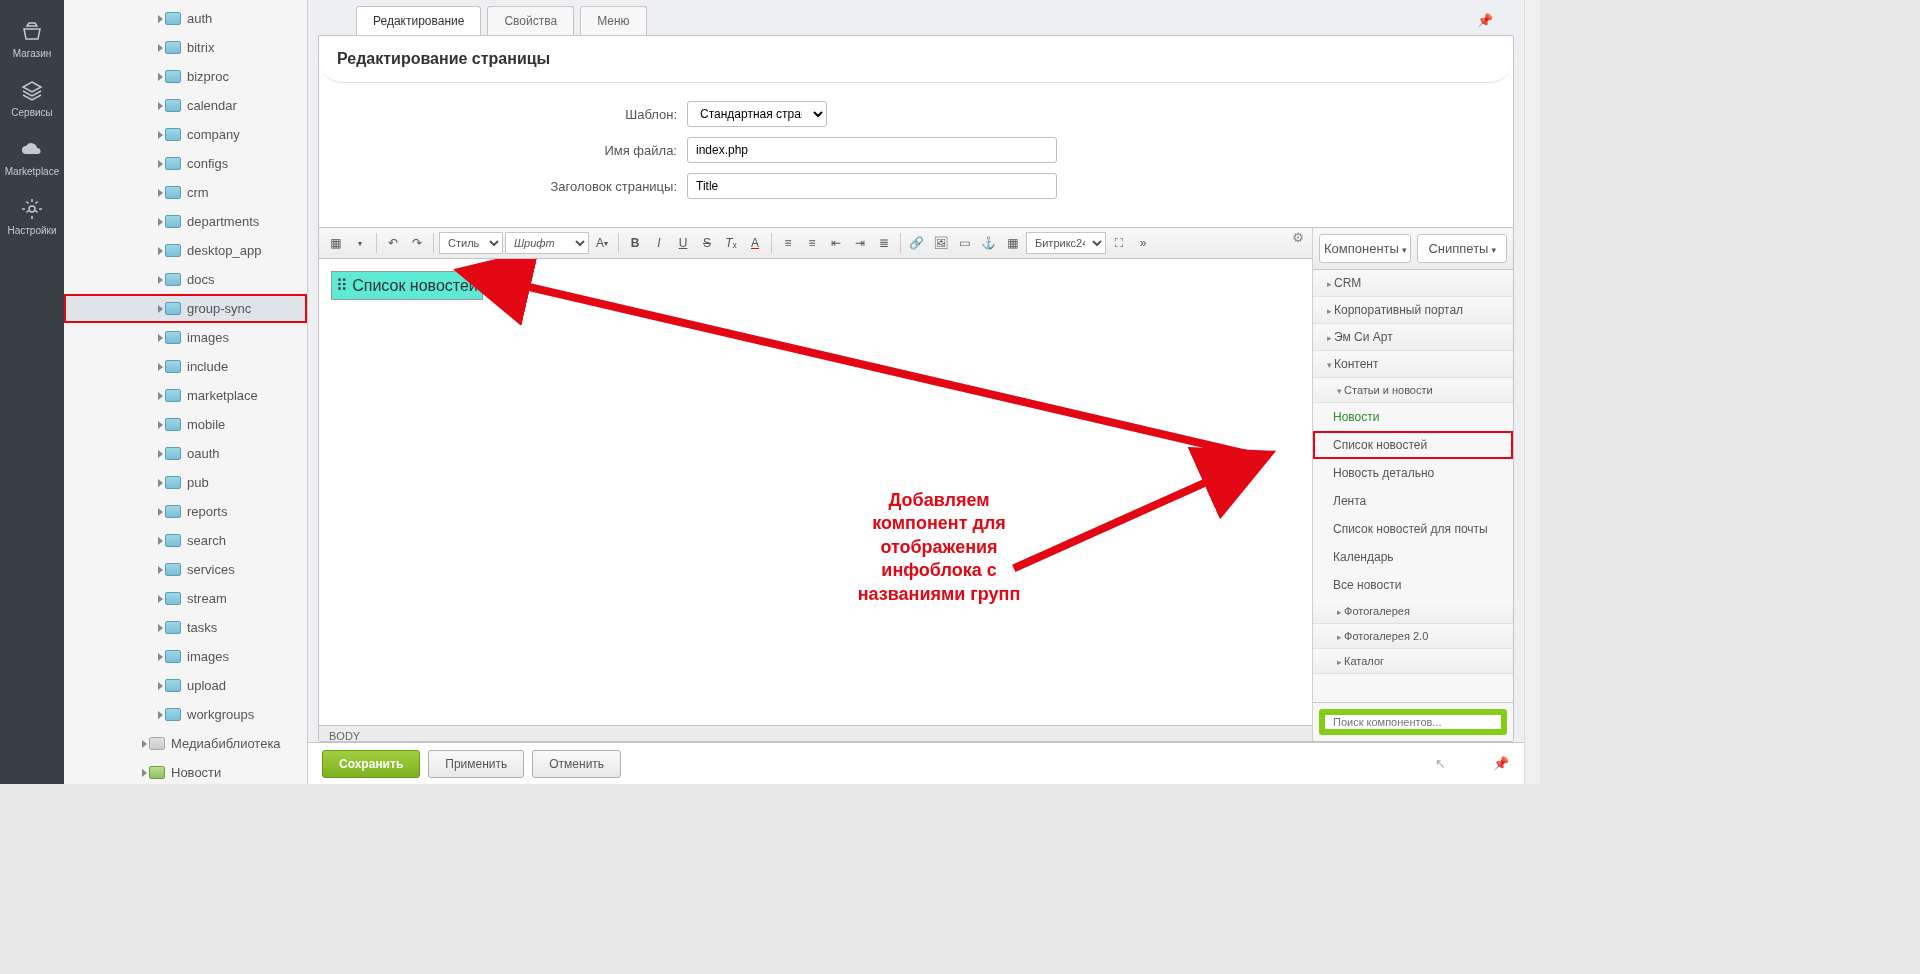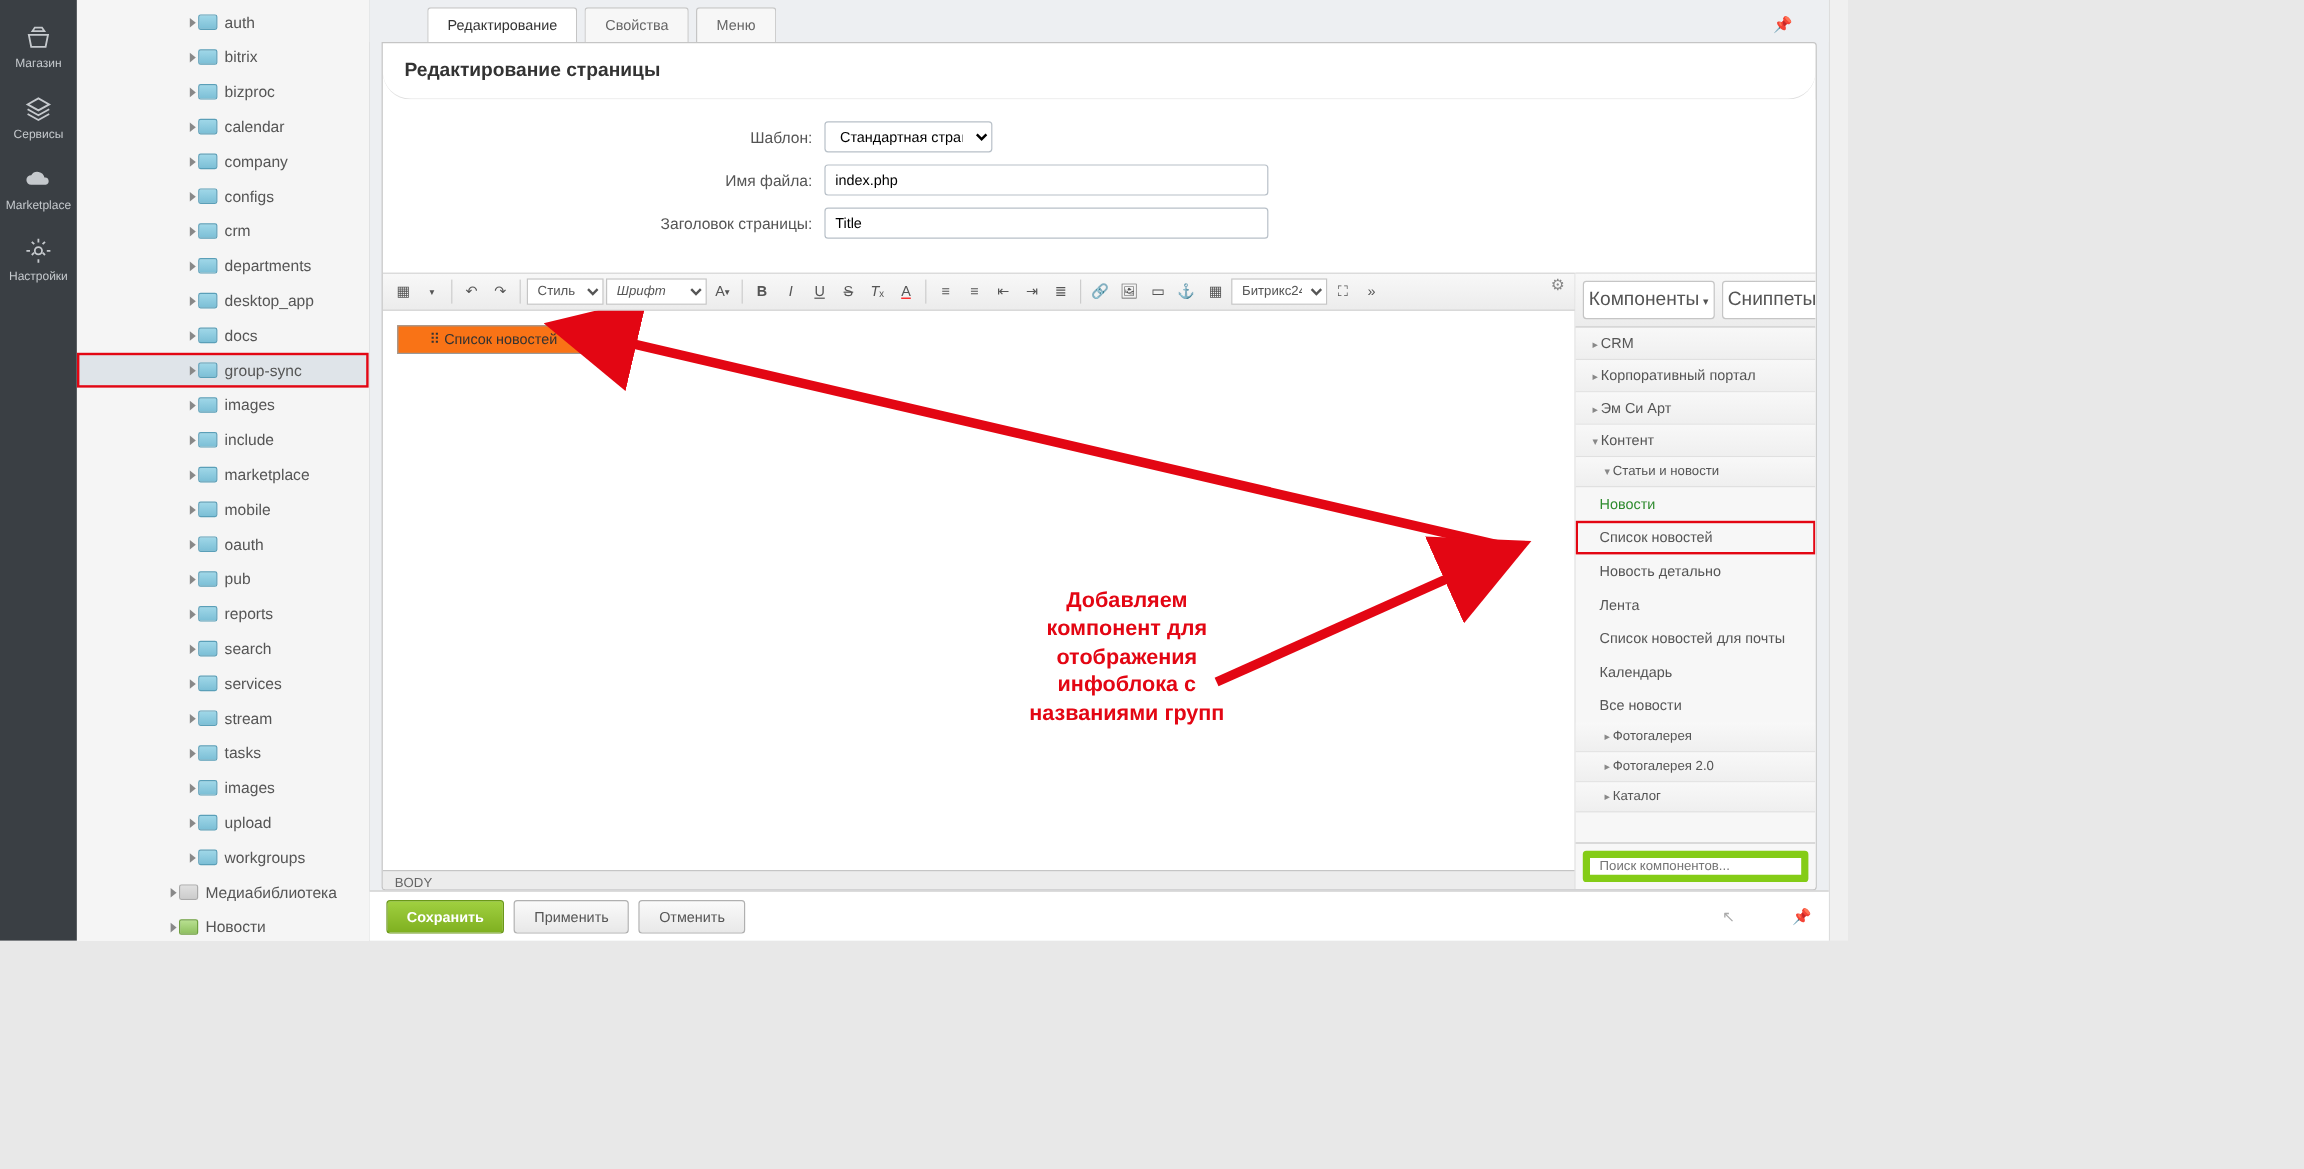--- a/index.html
+++ b/index.html
@@ -31,25 +31,25 @@
 .form-select, .form-input { height: 26px; border: 1px solid #b8c0c8; border-radius: 3px; padding: 0 8px; font-size: 12px; }
 .form-select { width: 140px; background: #fff; }
 .form-input { width: 370px; }
 .editor-wrap { display: flex; flex: 1; overflow: hidden; }
 .editor-col { flex: 1; display: flex; flex-direction: column; border-right: 1px solid #d0d0d0; }
 .toolbar { display: flex; align-items: center; height: 32px; background: linear-gradient(#f8f8f8, #ececec); border-bottom: 1px solid #c5c5c5; border-top: 1px solid #c5c5c5; padding: 0 6px; gap: 2px; }
 .tb-btn { width: 22px; height: 22px; display: flex; align-items: center; justify-content: center; color: #555; font-size: 12px; cursor: pointer; border-radius: 2px; }
 .tb-sep { width: 1px; height: 20px; background: #ccc; margin: 0 3px; }
 .tb-sel { height: 22px; border: 1px solid #c5c5c5; font-size: 11px; padding: 0 4px; color: #555; background: #fff; }
 .editor-canvas { flex: 1; background: #fff; padding: 12px; position: relative; }
-.component-block { display: inline-block; padding: 4px 26px; border: 1px solid #999; background: #f97316; font-size: 12px; color: #333; }
+.component-block { display: inline-block; padding: 4px 4px; border: 1px solid #999; background: #5eead4; font-size: 16px; color: #333; }
 .status-bar { height: 16px; background: #ececec; border-top: 1px solid #c5c5c5; padding: 4px 10px; font-size: 11px; color: #666; }
 .right-panel { width: 200px; background: #f7f7f7; display: flex; flex-direction: column; border-top: 1px solid #c5c5c5; }
 .rp-tabs { display: flex; padding: 6px; gap: 6px; background: linear-gradient(#f8f8f8, #ececec); border-bottom: 1px solid #c5c5c5; }
-.rp-tab { flex: 1; padding: 6px 4px; background: #fff; border: 1px solid #c5c5c5; border-radius: 3px; font-size: 16px; text-align: center; color: #555; cursor: pointer; position: relative; }
+.rp-tab { flex: 1; padding: 6px 4px; background: #fff; border: 1px solid #c5c5c5; border-radius: 3px; font-size: 13px; text-align: center; color: #555; cursor: pointer; position: relative; }
 .rp-tab.dd::after { content: '▾'; margin-left: 3px; font-size: 9px; }
 .rp-tree { flex: 1; overflow-y: auto; font-size: 12px; }
 .rp-node { padding: 6px 8px 6px 14px; border-bottom: 1px solid #e0e0e0; background: linear-gradient(#f8f8f8, #efefef); color: #555; cursor: pointer; }
 .rp-node::before { content: '▸ '; color: #888; font-size: 9px; }
 .rp-node.open::before { content: '▾ '; }
 .rp-sub { padding: 6px 8px 6px 24px; border-bottom: 1px solid #e0e0e0; background: linear-gradient(#f8f8f8, #efefef); color: #555; cursor: pointer; font-size: 11px; }
 .rp-sub::before { content: '▸ '; color: #888; font-size: 9px; }
 .rp-sub.open::before { content: '▾ '; }
 .rp-leaf { padding: 7px 8px 7px 20px; color: #555; cursor: pointer; font-size: 12px; }
 .rp-leaf.active { color: #2e8b2e; }

